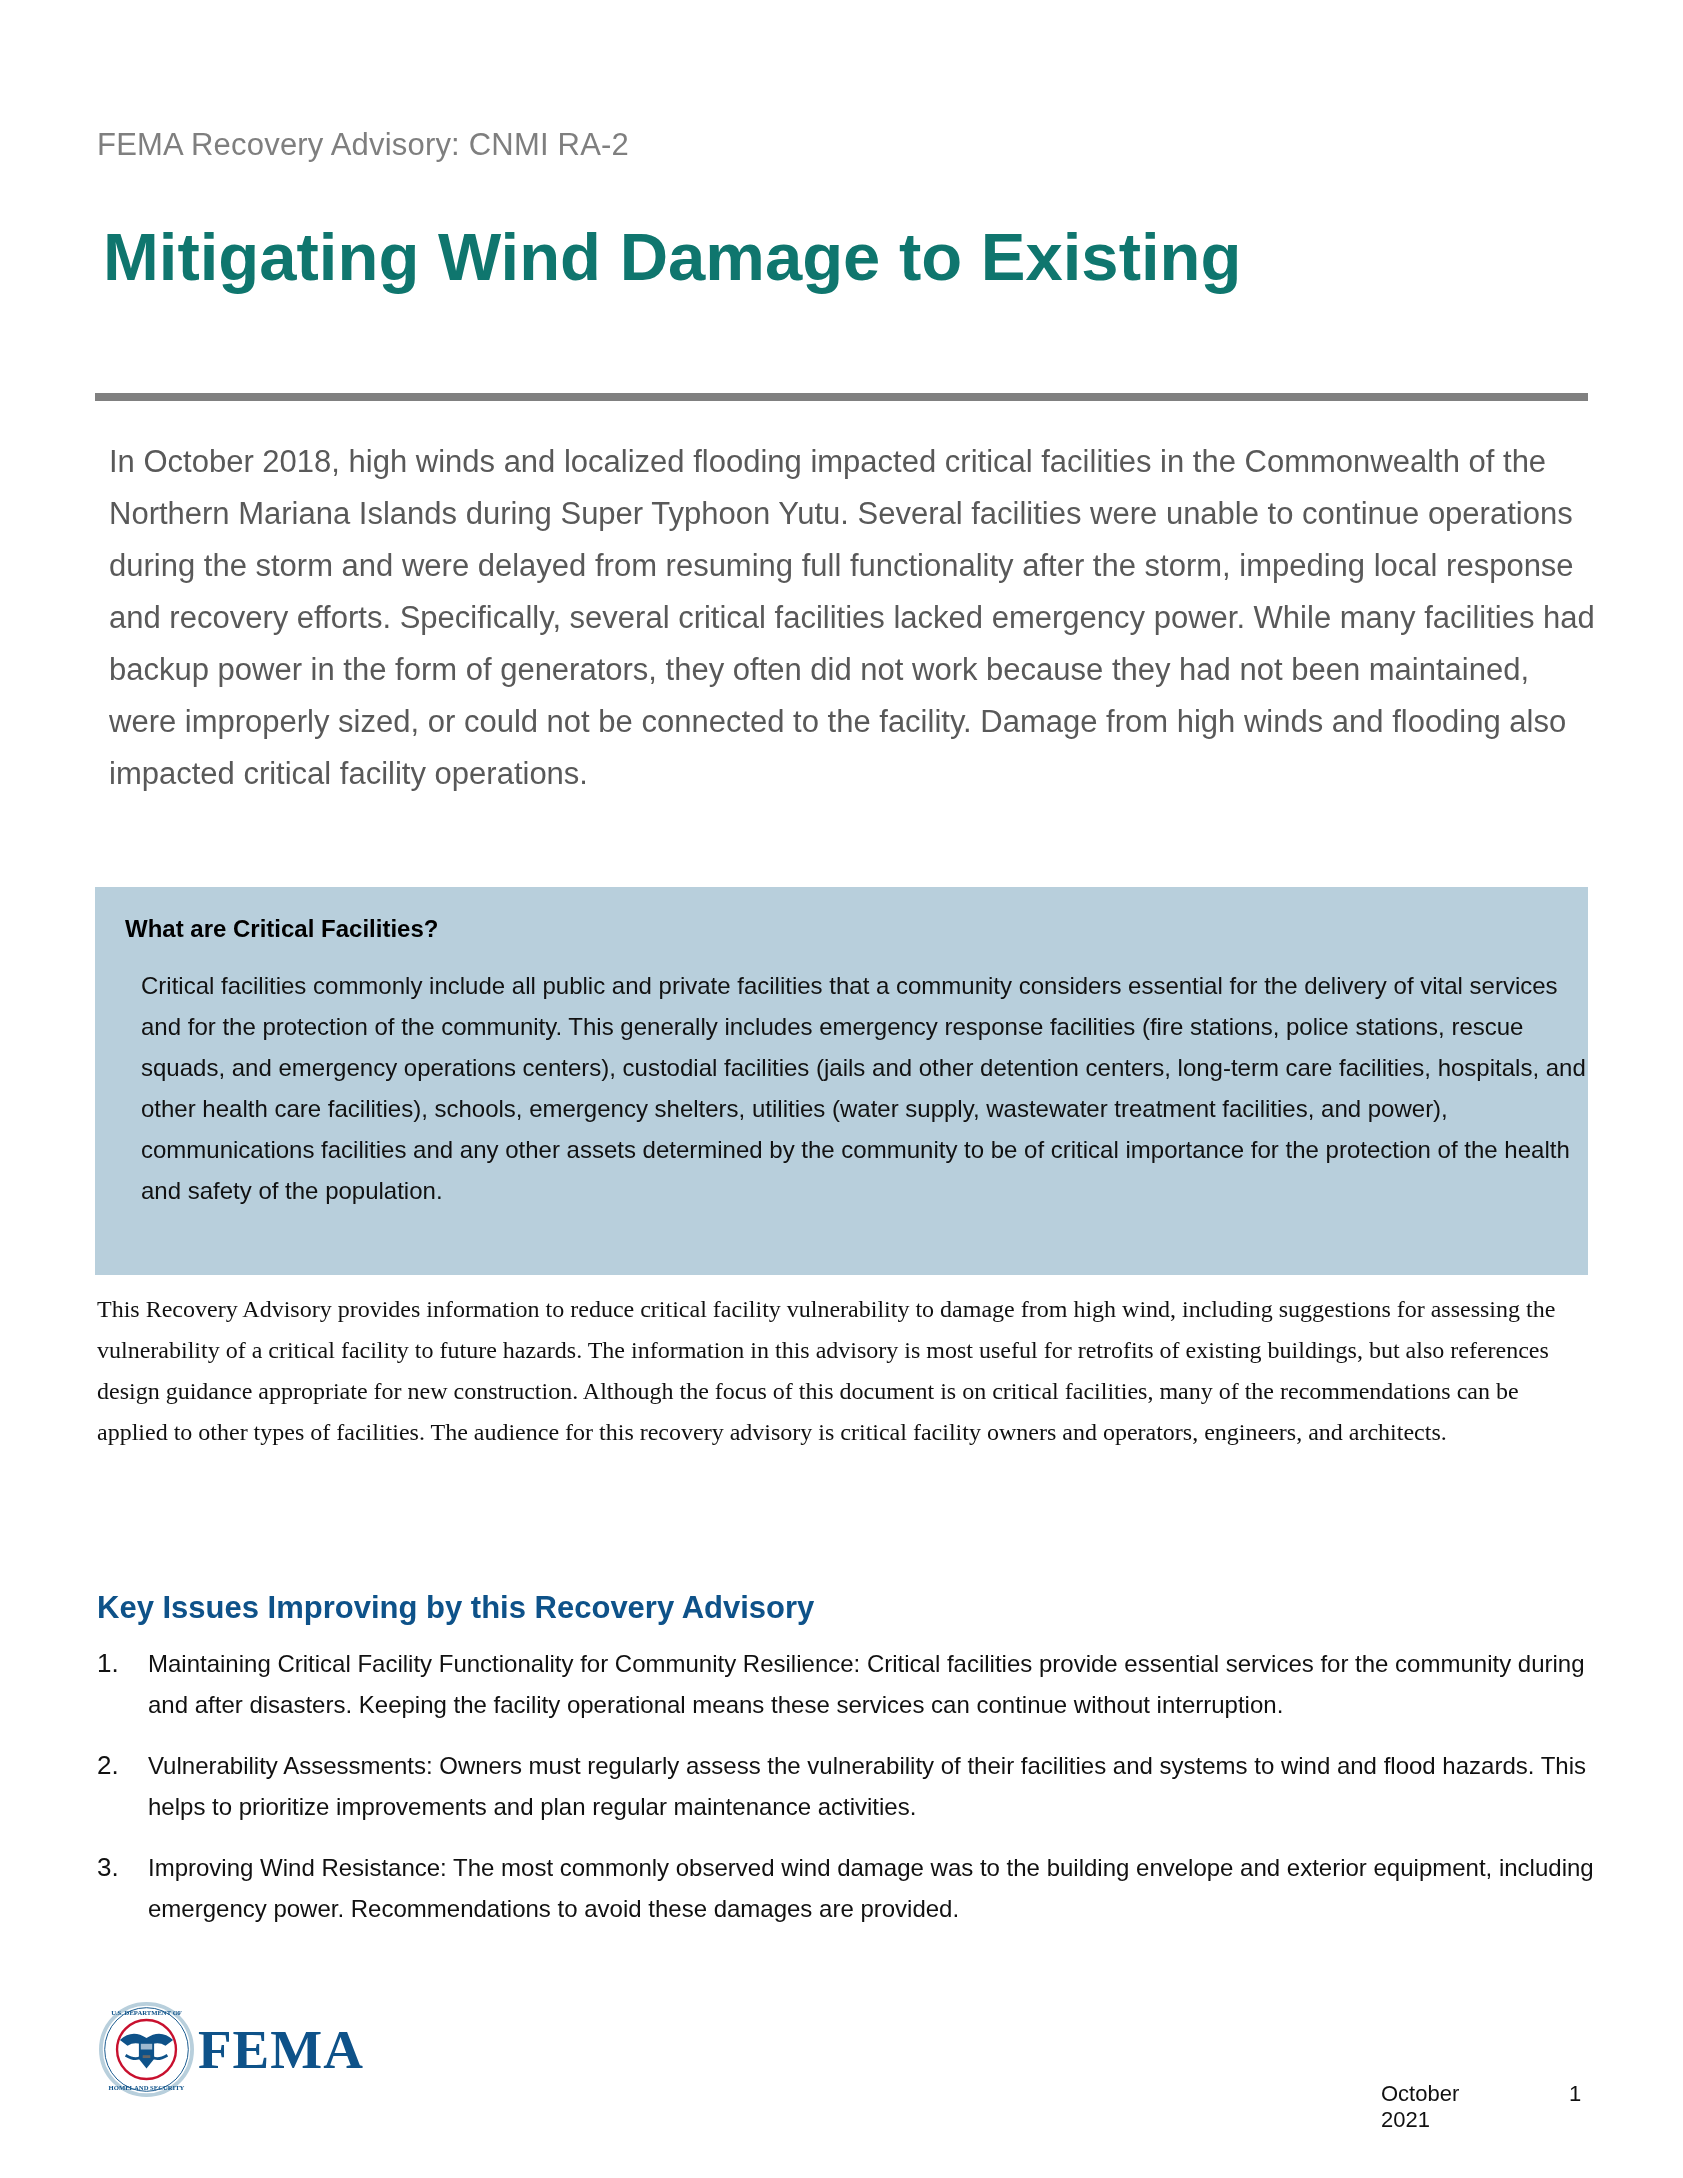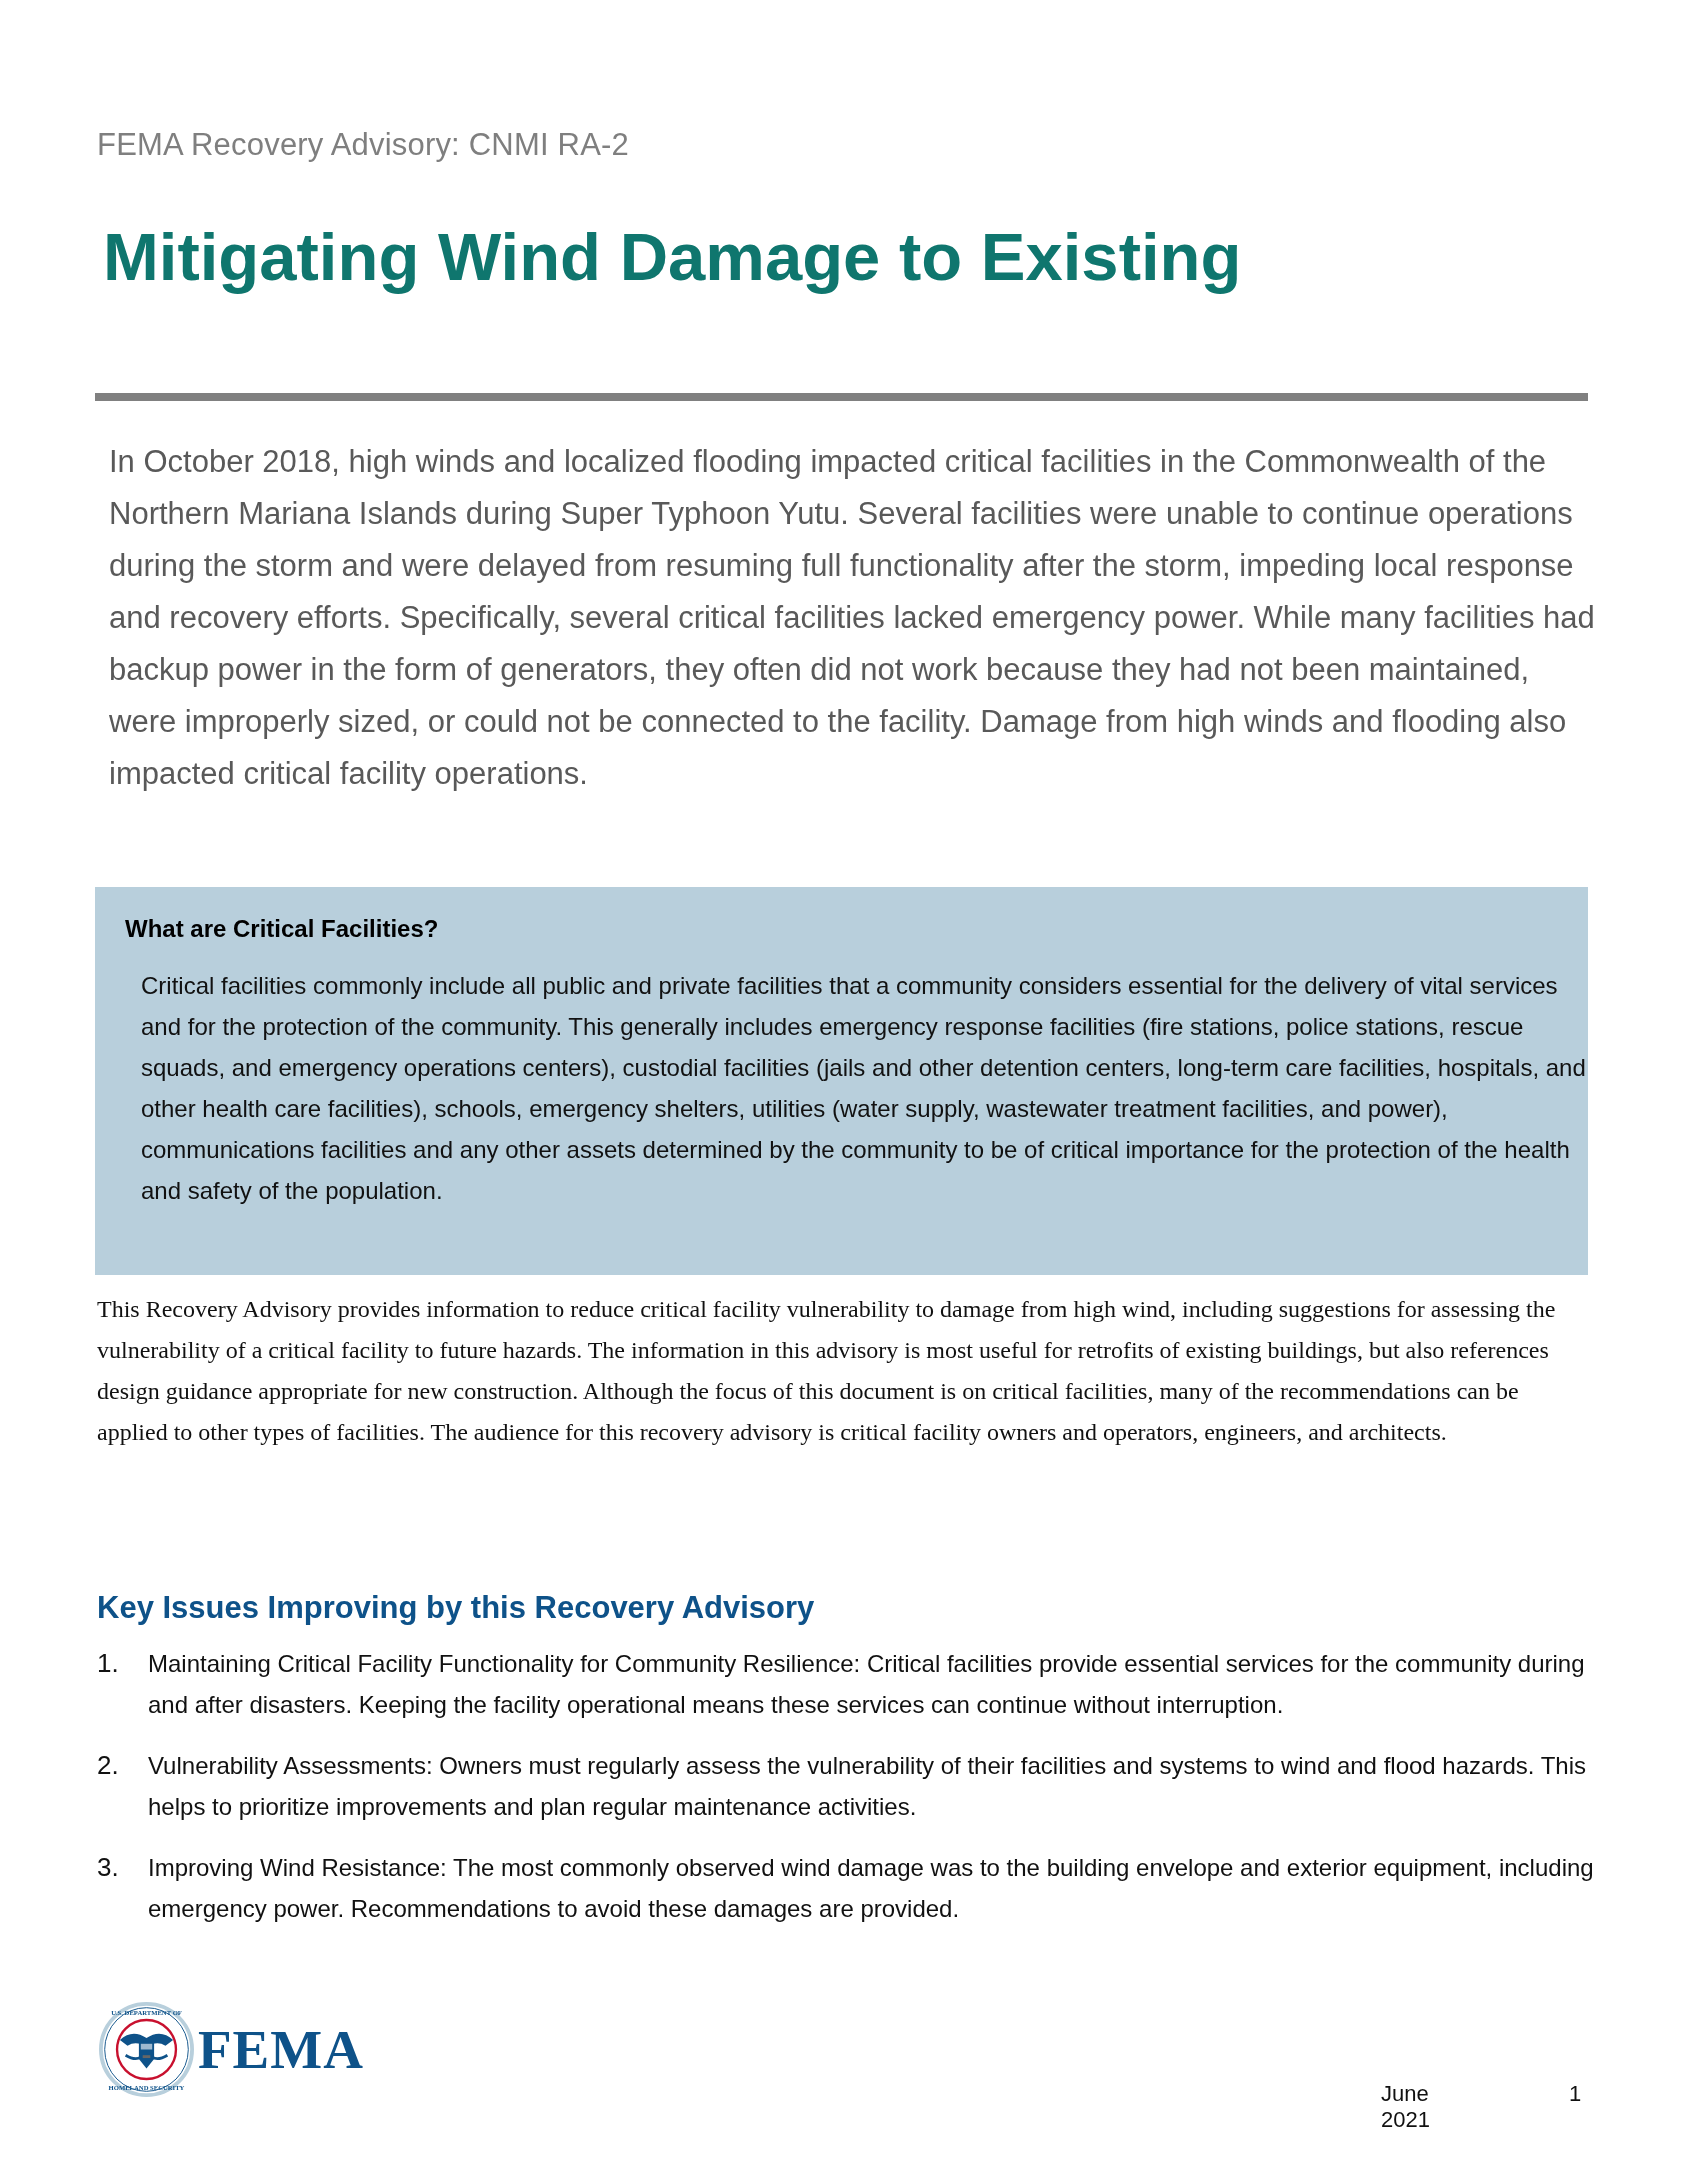--- a/index.html
+++ b/index.html
@@ -140,17 +140,17 @@
       <rect x="44" y="44" width="12" height="6" fill="#ffffff" opacity="0.6"></rect>
       <path d="M42 60 L58 60 L50 70 Z" fill="#0e5289"></path>
       <rect x="46" y="56" width="8" height="3" fill="#666"></rect>
       <path d="M28 56 Q38 62 44 58 M72 56 Q62 62 56 58" stroke="#0e5289" stroke-width="3" fill="none"></path>
       <text x="50" y="14" font-size="7" text-anchor="middle" fill="#0e5289" font-family="Liberation Serif, serif" font-weight="bold">U.S. DEPARTMENT OF</text>
       <text x="50" y="93" font-size="7" text-anchor="middle" fill="#0e5289" font-family="Liberation Serif, serif" font-weight="bold">HOMELAND SECURITY</text>
     </svg>
     <span class="fema-wordmark">FEMA</span>
   </div>
 
-  <div class="footer-date">June 2021</div>
+  <div class="footer-date">October 2021</div>
   <div class="footer-page">1</div>
 
 </div>
 
 
 </body></html>

